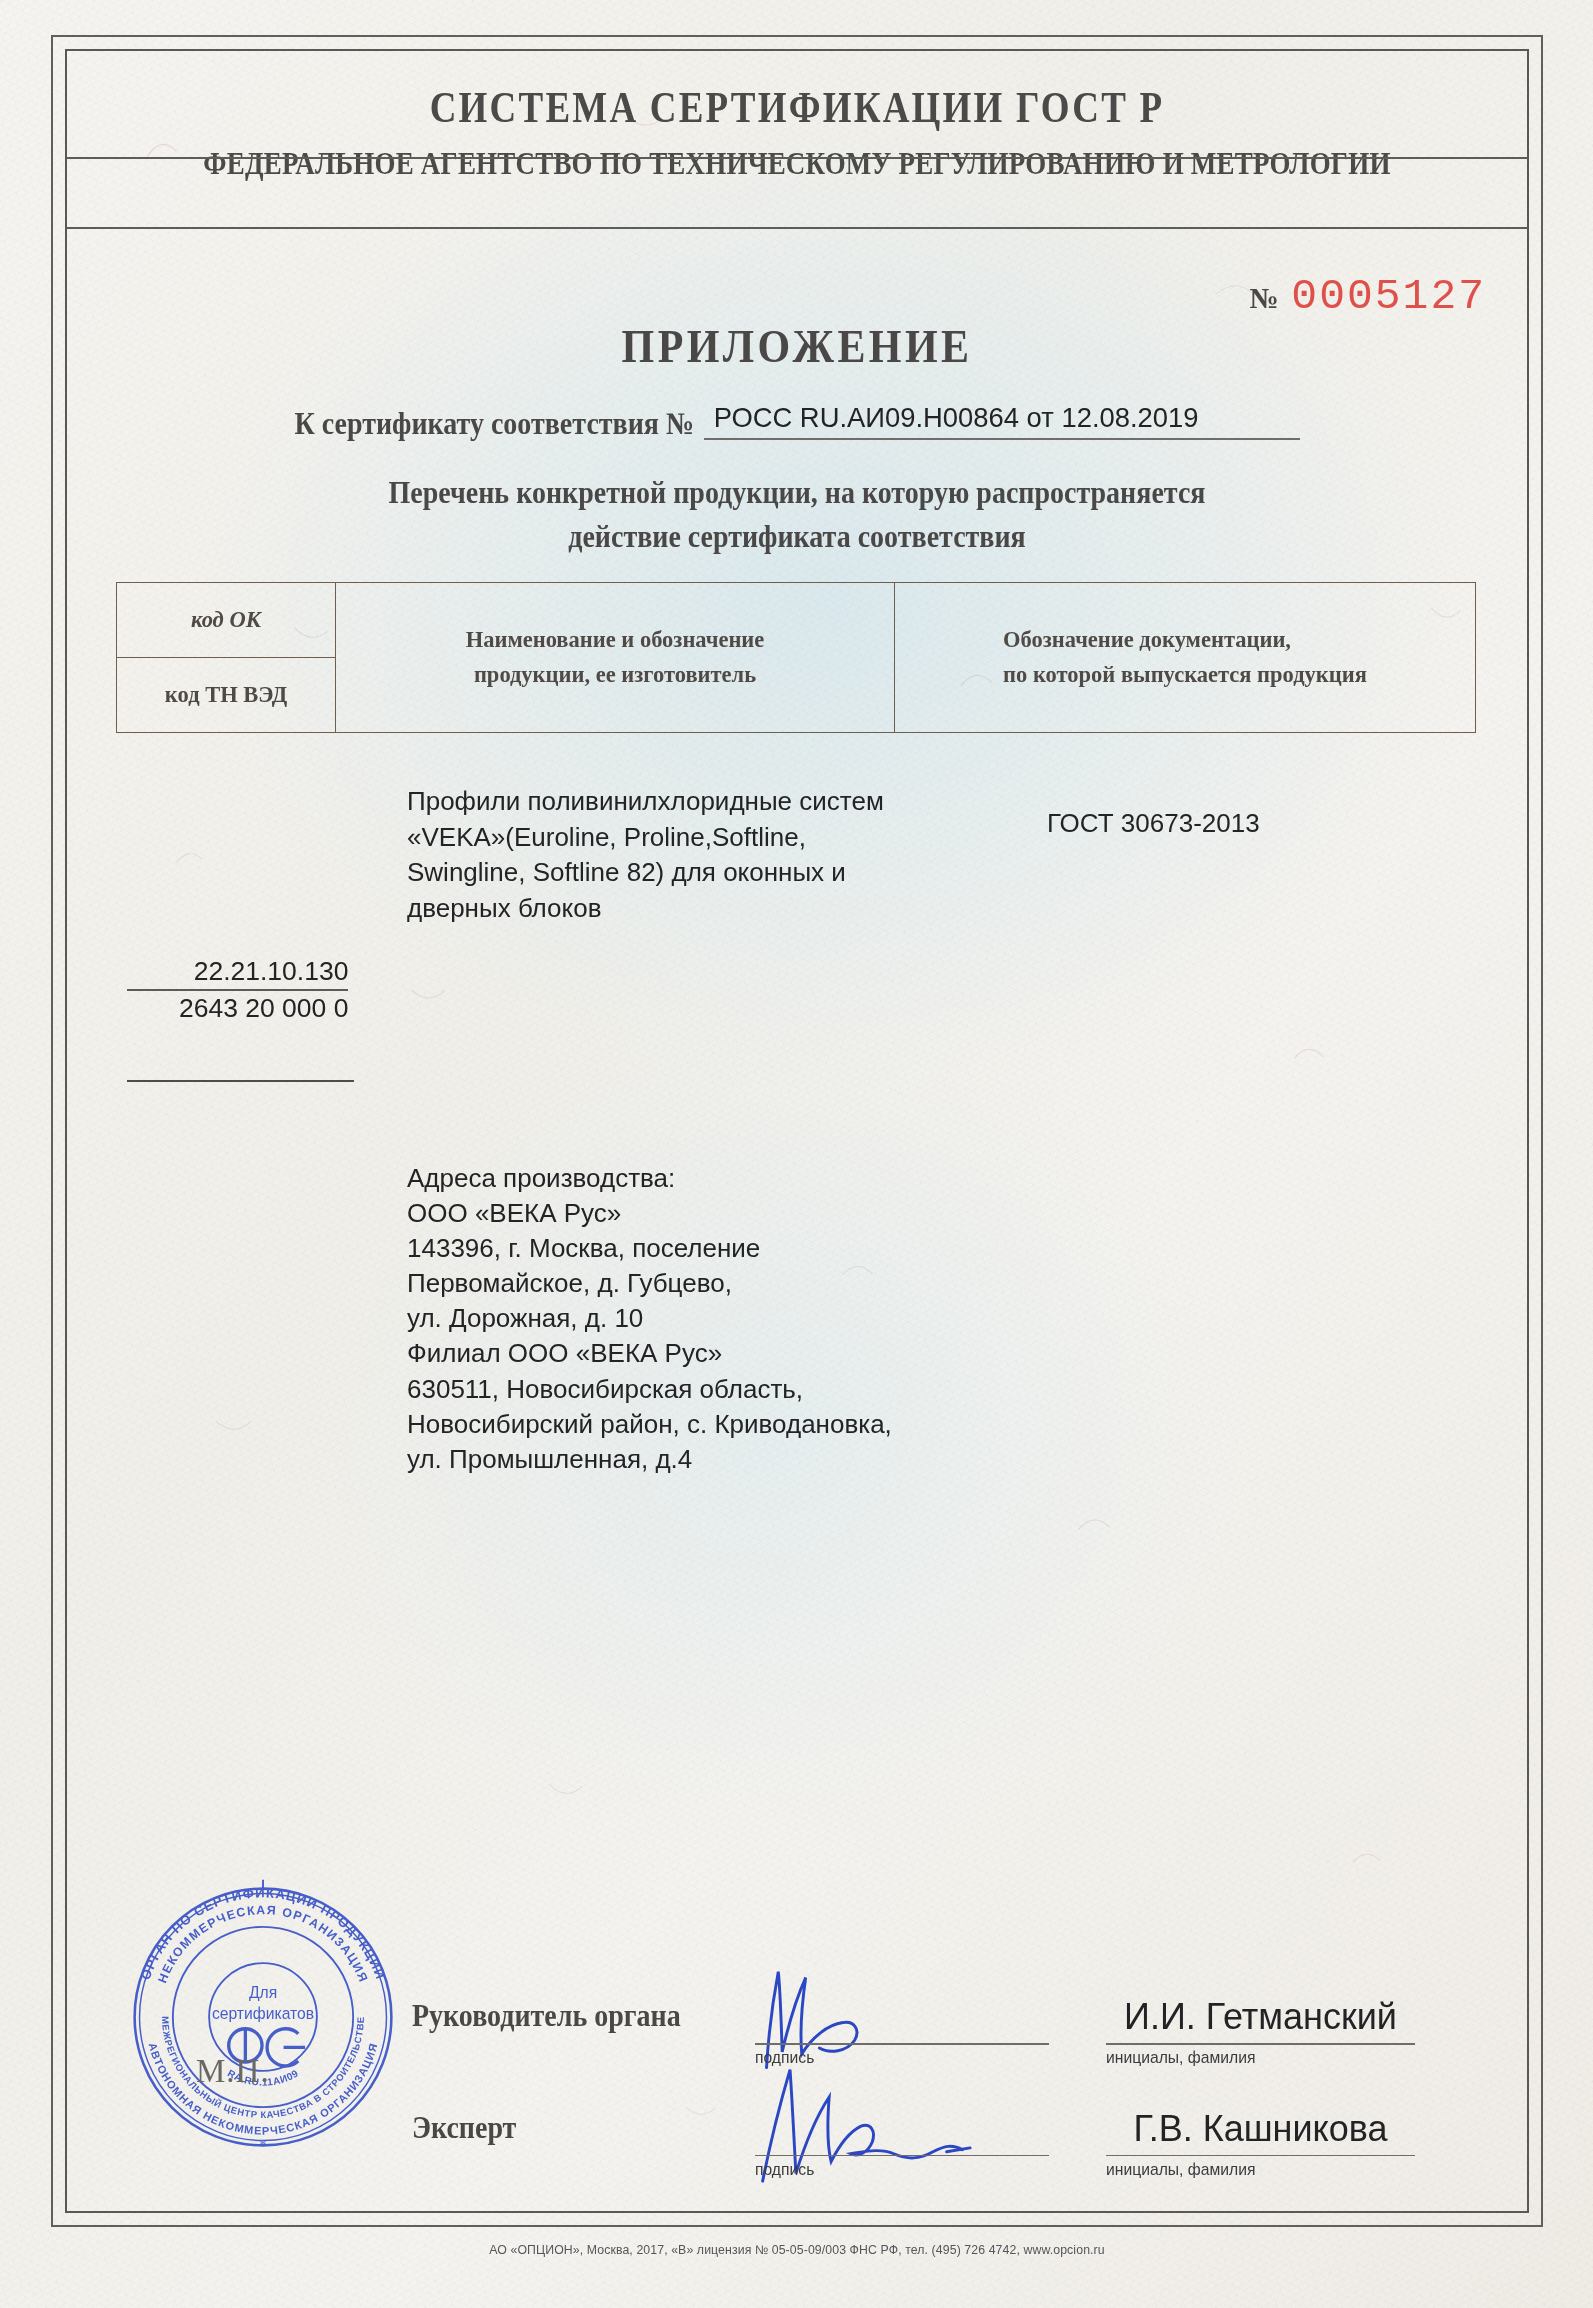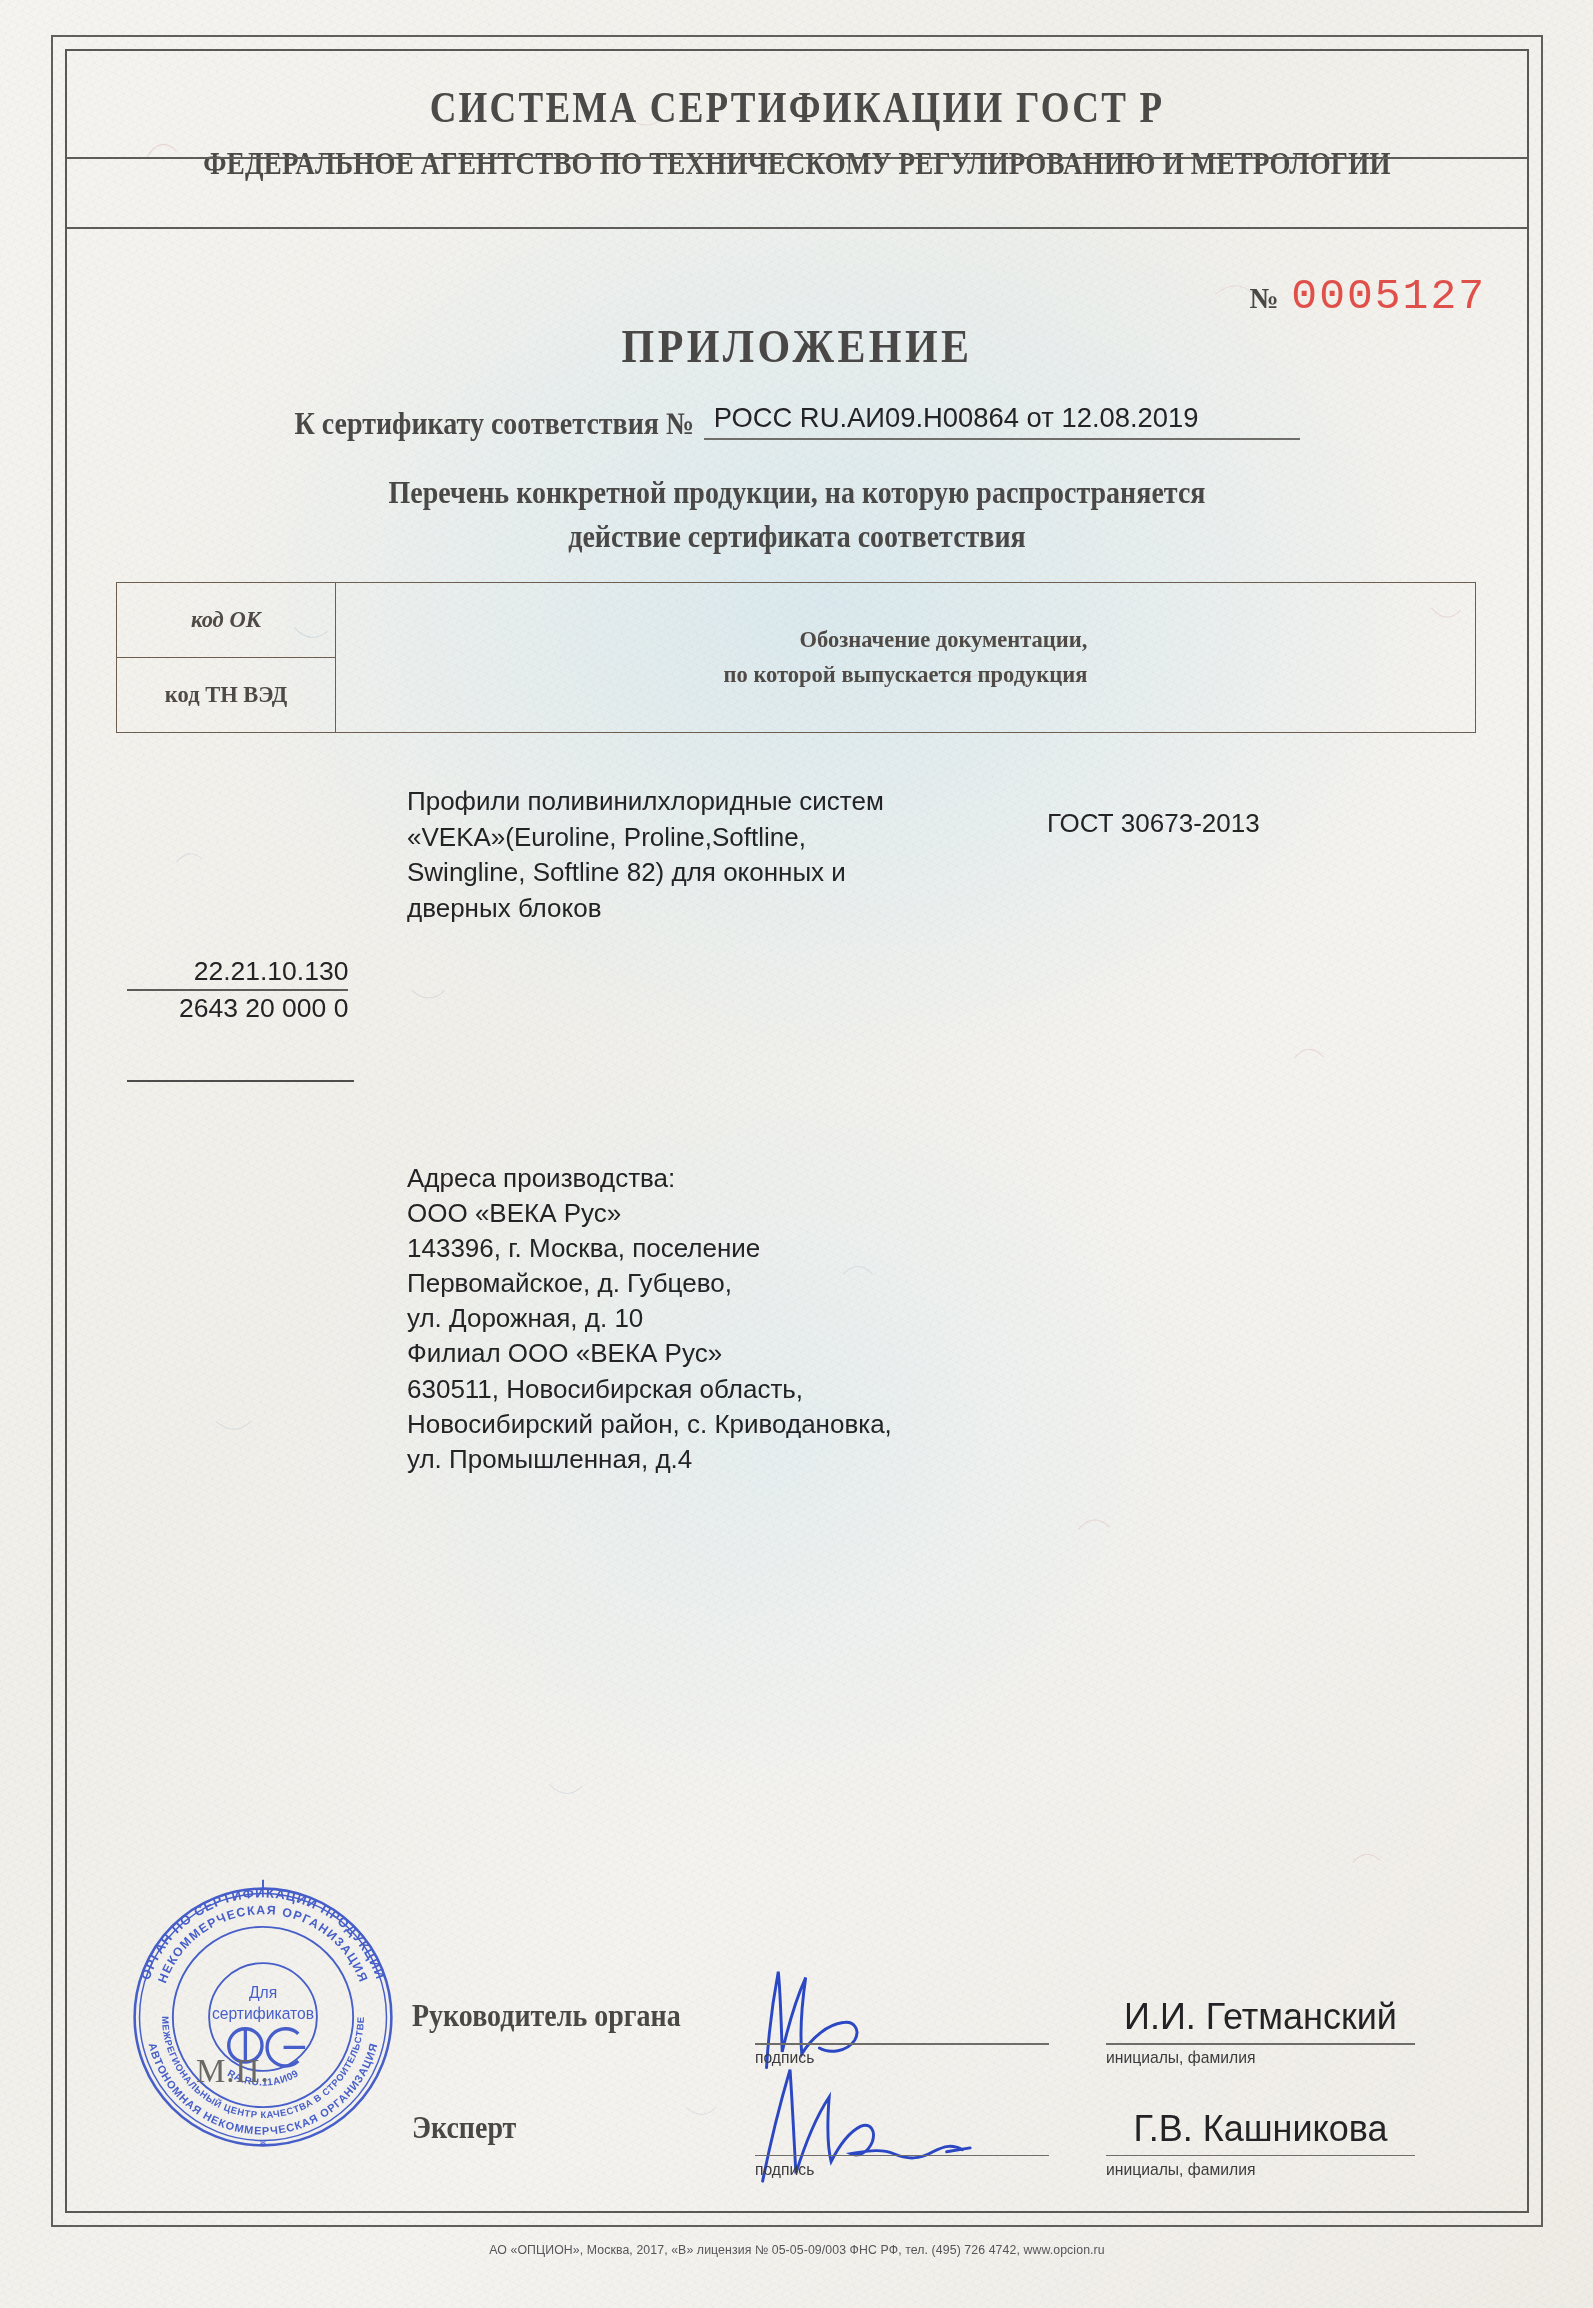--- a/index.html
+++ b/index.html
@@ -210,21 +210,21 @@
     font-weight: bold;
     color: #4f4a45;
     line-height: 1.55;
     padding: 0 13.7px;
   }
   .tbl-col-doc {
     flex: 1;
     display: flex;
     align-items: center;
     justify-content: center;
-    text-align: right;
+    text-align: left;
     font-size: 22.5px;
     font-weight: bold;
     color: #4f4a45;
     line-height: 1.55;
     padding: 0 13.7px;
     font-family: Liberation Serif, serif;
   }
 
   
   .typed {
@@ -401,20 +401,22 @@
   <div class="subtitle">
     <div>Перечень конкретной продукции,  на которую распространяется</div>
     <div>действие сертификата соответствия</div>
   </div>
 
   <div class="tbl">
     <div class="tbl-col-codes">
       <div class="tbl-code-cell top">код ОК</div>
       <div class="tbl-code-cell">код ТН ВЭД</div>
     </div>
+    <div class="tbl-col-name" style="white-space:pre-line">Наименование и обозначение
+продукции, ее изготовитель</div>
     <div class="tbl-col-doc" style="white-space:pre-line">Обозначение документации,
 по которой выпускается продукция</div>
   </div>
 
   <div class="product-block typed">Профили поливинилхлоридные систем
 «VEKA»(Euroline, Proline,Softline,
 Swingline, Softline 82)  для оконных и
 дверных блоков</div>
   <div class="gost-block typed">ГОСТ 30673-2013</div>
 

